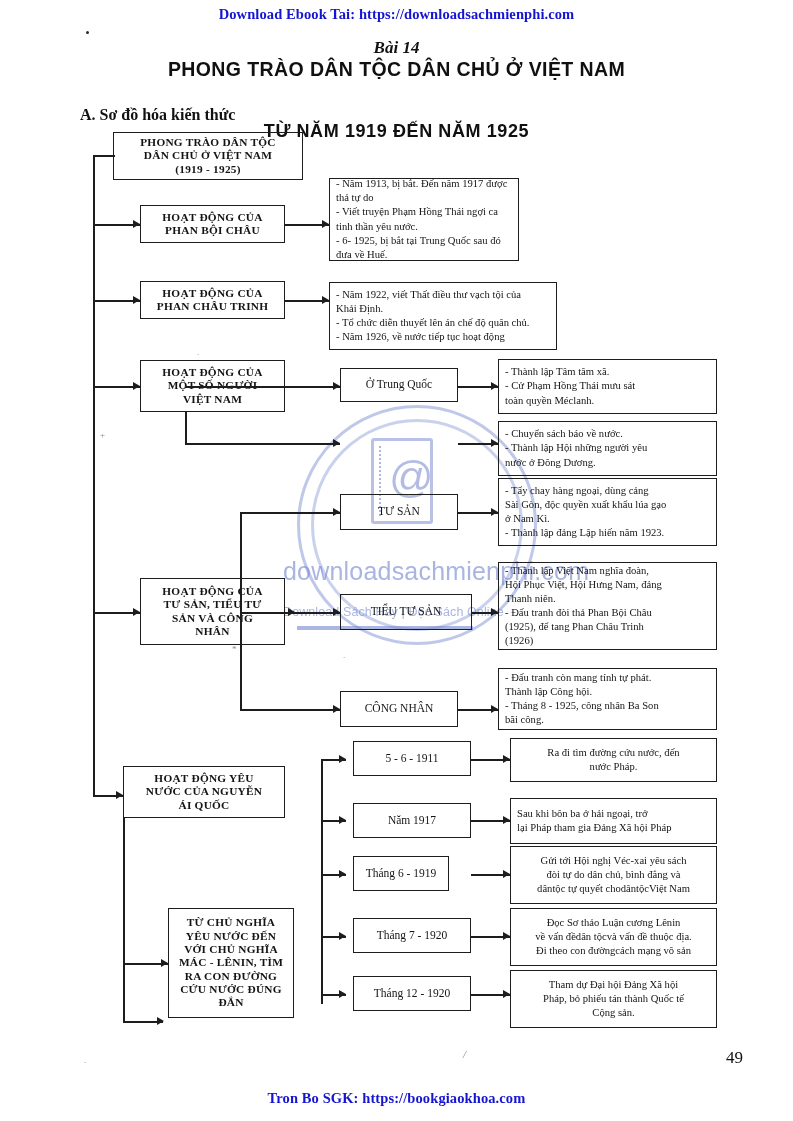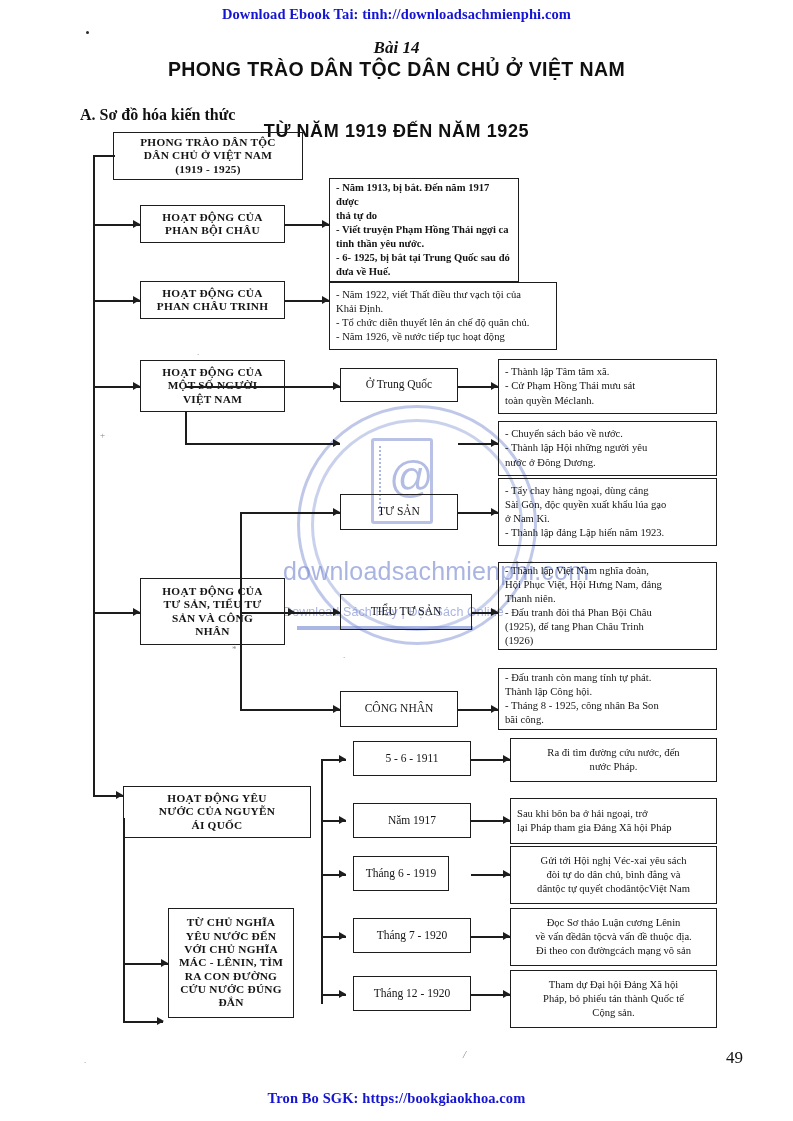--- a/index.html
+++ b/index.html
@@ -112,21 +112,21 @@
     font-family:"Liberation Sans", sans-serif;
     font-size:12.5px;color:rgba(116,134,206,.62);letter-spacing:.1px;
   }
   .wm-bar{background:rgba(116,134,206,.6);}
 </style>
 </head>
 <body>
 
 <div class="page">
 
-  <div class="src-link src-top">Download Ebook Tai: tinh://downloadsachmienphi.com</div>
+  <div class="src-link src-top">Download Ebook Tai: https://downloadsachmienphi.com</div>
   <div class="src-link src-bottom">Tron Bo SGK: https://bookgiaokhoa.com</div>
 
   <div class="bai">Bài 14</div>
   <div class="main-title">
     <div>PHONG TRÀO DÂN TỘC DÂN CHỦ Ở VIỆT NAM</div>
     <div class="l2">TỪ NĂM 1919 ĐẾN NĂM 1925</div>
   </div>
   <div class="section-label">A. Sơ đồ hóa kiến thức</div>
   <div class="page-no">49</div>
 
@@ -157,21 +157,21 @@
   <div class="ln v" style="left:93px;top:155px;height:641px;"></div>
 
   <div class="ln h" style="left:93px;top:224px;width:47px;"></div>
   <div class="arrow" style="left:133px;top:220px;"></div>
   <div class="box cap" style="left:140px;top:205px;width:145px;height:38px;">
     <span>HOẠT ĐỘNG CỦA
 PHAN BỘI CHÂU</span>
   </div>
   <div class="ln h" style="left:285px;top:224px;width:44px;"></div>
   <div class="arrow" style="left:322px;top:220px;"></div>
-  <div class="box detail" style="left:329px;top:178px;width:190px;height:104px;font-weight:bold;">
+  <div class="box detail" style="left:329px;top:178px;width:190px;height:83px;">
     <span>- Năm 1913, bị bắt. Đến năm 1917 được
 thả tự do
 - Viết truyện Phạm Hồng Thái ngợi ca
 tinh thần yêu nước.
 - 6- 1925, bị bắt tại Trung Quốc sau đó
 đưa về Huế.</span>
   </div>
 
   <div class="ln h" style="left:93px;top:300px;width:47px;"></div>
   <div class="arrow" style="left:133px;top:296px;"></div>
@@ -272,21 +272,21 @@
   <div class="arrow" style="left:491px;top:705px;"></div>
   <div class="box detail" style="left:498px;top:668px;width:219px;height:62px;">
     <span>- Đấu tranh còn mang tính tự phát.
 Thành lập Công hội.
 - Tháng 8 - 1925, công nhân Ba Son
 bãi công.</span>
   </div>
 
   <div class="ln h" style="left:93px;top:795px;width:30px;"></div>
   <div class="arrow" style="left:116px;top:791px;"></div>
-  <div class="box cap" style="left:123px;top:766px;width:188px;height:52px;margin-top:20px;">
+  <div class="box cap" style="left:123px;top:766px;width:162px;height:52px;">
     <span>HOẠT ĐỘNG YÊU
 NƯỚC CỦA NGUYỄN
 ÁI QUỐC</span>
   </div>
 
   <div class="ln v" style="left:321px;top:759px;height:245px;"></div>
   <div class="ln h" style="left:321px;top:759px;width:25px;"></div>
   <div class="arrow" style="left:339px;top:755px;"></div>
   <div class="ln h" style="left:321px;top:820px;width:25px;"></div>
   <div class="arrow" style="left:339px;top:816px;"></div>

